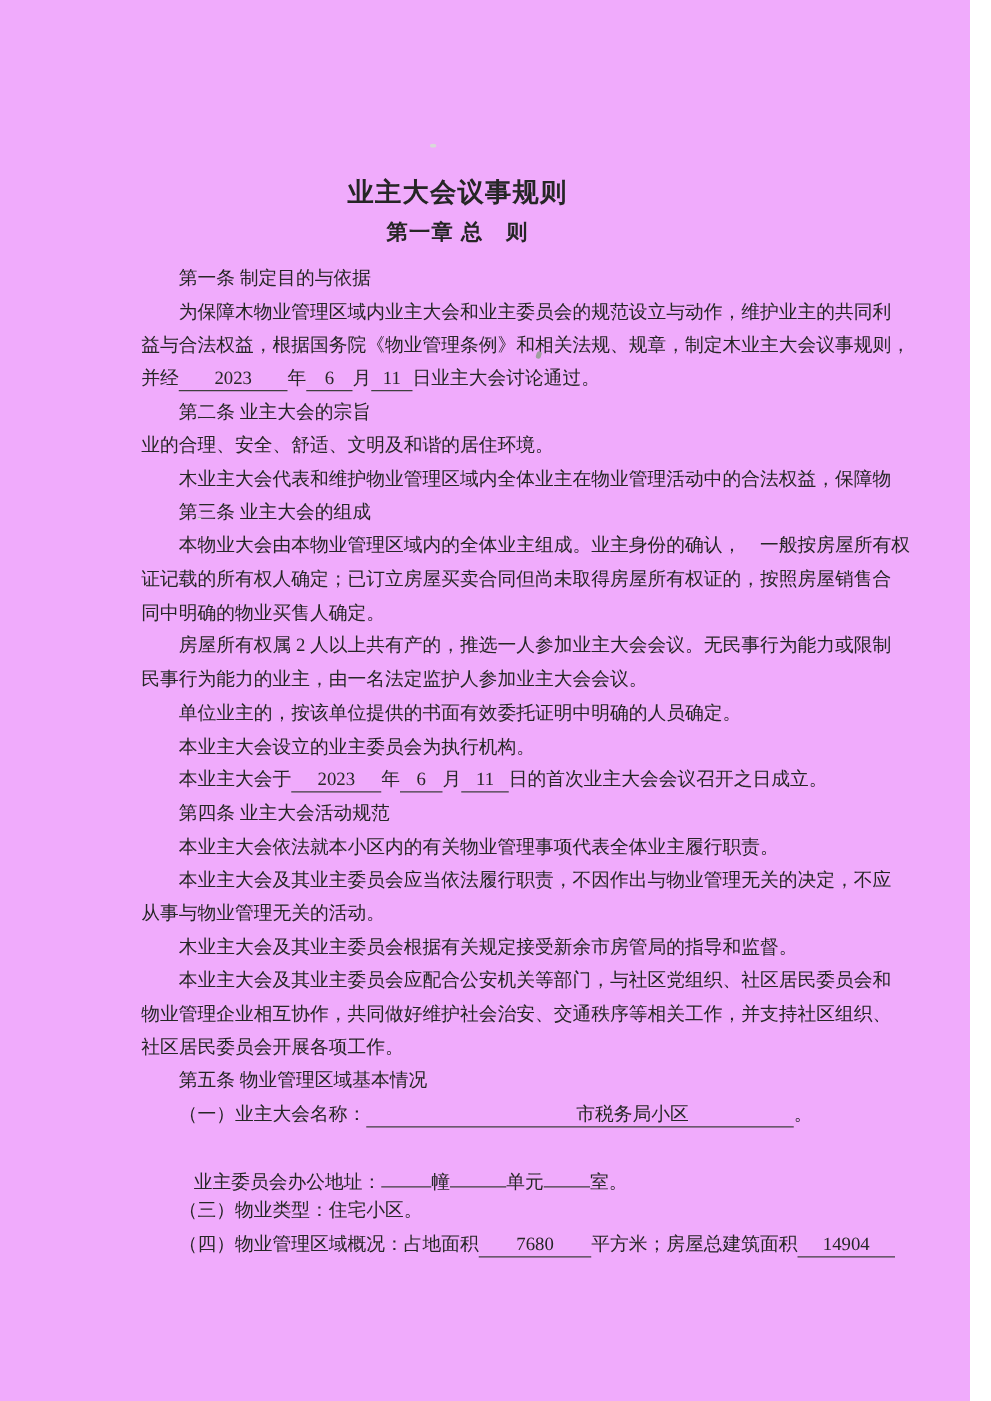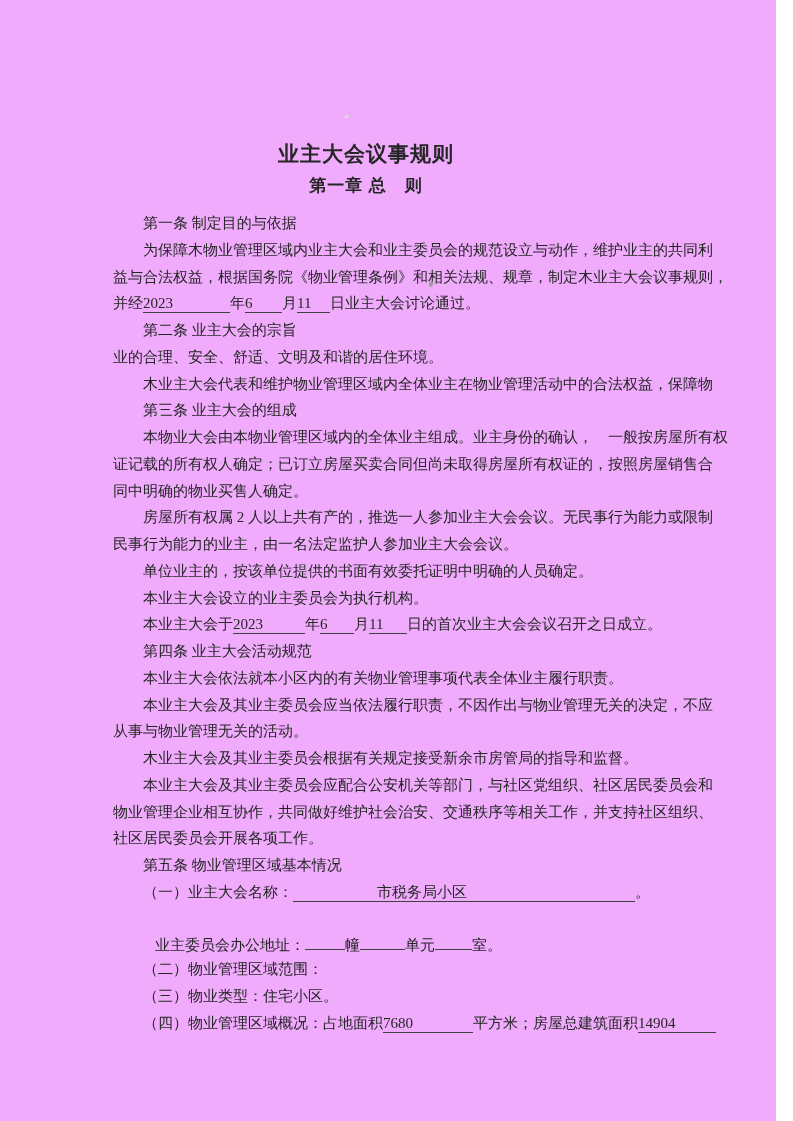--- a/index.html
+++ b/index.html
@@ -34,28 +34,29 @@
     margin:13px 104px 0 113px;
     font-size:15px;
     line-height:26.75px;
   }
   .ln{height:26.75px;white-space:nowrap;}
   .ind{padding-left:30px;}
   .ind2{padding-left:42px;margin-top:24px;}
   .blank{
     display:inline-block;
     border-bottom:1px solid #3f3f3f;
+    text-align:center;
     height:20px;
     line-height:21px;
     vertical-align:baseline;
     box-sizing:border-box;
   }
   .w-y1{width:87px;}  .w-m1{width:37px;}  .w-d1{width:33px;}
   .w-y2{width:72px;}  .w-m2{width:34px;}  .w-d2{width:38px;}
-  .w-name{width:342px;text-align:left;padding-left:84px;}
+  .w-name{width:342px;text-align:center;padding-left:84px;}
   .w-off1{width:40px;} .w-off2{width:45px;} .w-off3{width:37px;}
   .w-area1{width:90px;} .w-area2{width:78px;}
   .pen-mark{position:absolute;background:#d9d9d9;border-radius:50%;}
   .mark1{left:344px;top:115px;width:5px;height:3px;}
   .mark2{left:429px;top:281px;width:4px;height:6px;background:#9f9f9f;transform:rotate(18deg);border-radius:2px;}
   .mark3{left:158px;top:414px;width:3px;height:2px;}
 </style>
 </head>
 <body>
 
@@ -94,18 +95,17 @@
     <div class="ln ind">本业主大会及其业主委员会应当依法履行职责，不因作出与物业管理无关的决定，不应</div>
     <div class="ln">从事与物业管理无关的活动。</div>
     <div class="ln ind">木业主大会及其业主委员会根据有关规定接受新余市房管局的指导和监督。</div>
     <div class="ln ind">本业主大会及其业主委员会应配合公安机关等部门，与社区党组织、社区居民委员会和</div>
     <div class="ln">物业管理企业相互协作，共同做好维护社会治安、交通秩序等相关工作，并支持社区组织、</div>
     <div class="ln">社区居民委员会开展各项工作。</div>
 
     <div class="ln ind">第五条 物业管理区域基本情况</div>
     <div class="ln ind"><span>（一）业主大会名称：</span><span class="blank w-name">市税务局小区</span><span>。</span></div>
     <div class="ln ind2"><span>业主委员会办公地址：</span><span class="blank w-off1"></span><span>幢</span><span class="blank w-off2"></span><span>单元</span><span class="blank w-off3"></span><span>室。</span></div>
-    <div class="ln ind">（二）物业管理区域范围：</div>
     <div class="ln ind">（三）物业类型：住宅小区。</div>
     <div class="ln ind"><span>（四）物业管理区域概况：占地面积</span><span class="blank w-area1">7680</span><span>平方米；房屋总建筑面积</span><span class="blank w-area2">14904</span></div>
 
   </div>
 </div>
 
 </body></html>

